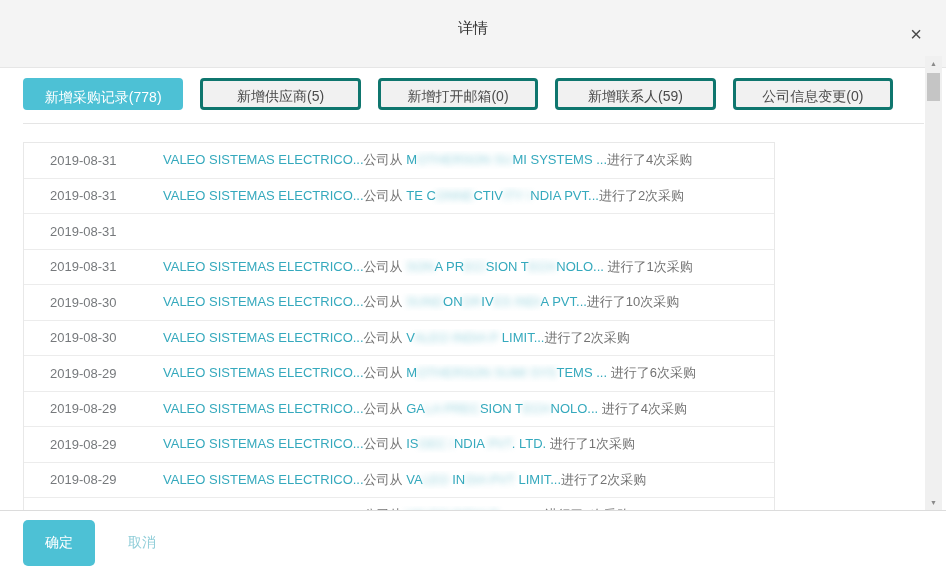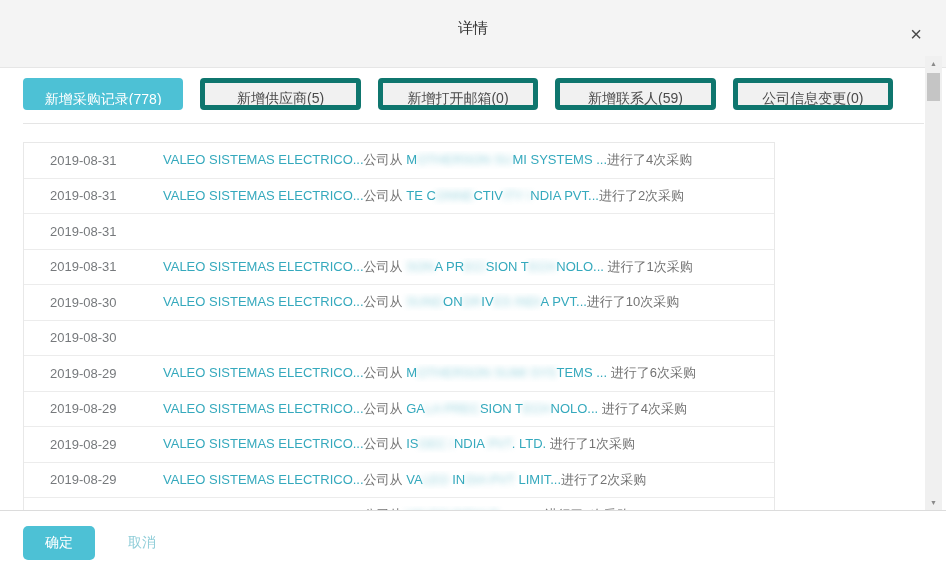--- a/index.html
+++ b/index.html
@@ -11,21 +11,21 @@
   .dlg-header { position:absolute; top:0; left:0; right:0; height:68px;
     background:#f4f4f4; border-bottom:1px solid #e6e6e6; }
   .dlg-title { text-align:center; line-height:55px; font-size:15px; color:#333; }
   .dlg-close { position:absolute; right:24px; top:50%; transform:translateY(-50%);
     font-size:20px; color:#4a4a4a; cursor:pointer; line-height:1; }
 
   
   .tab-bar { position:absolute; top:78px; left:23px; width:870px;
     display:flex; gap:17px; }
   .tab { flex:1; height:32px; line-height:30px; text-align:center; font-size:14px;
-    color:#4a4a4a; background:#f1f1f1; border:5px solid #0f766e; border-radius:4px;
+    color:#4a4a4a; background:#f1f1f1; border:3px solid #0f766e; border-radius:4px;
     cursor:pointer; white-space:nowrap; overflow:hidden; }
   .tab.active { background:#4dc1d5; border-color:#4dc1d5; color:#fff; line-height:32px; }
 
   .divider { position:absolute; top:123px; left:23px; right:22px;
     border-top:1px solid #e5e5e5; }
 
   
   .rec-table { position:absolute; top:142px; left:23px; width:752px; height:368px;
     border:1px solid #e8e8e8; border-bottom:none; overflow:hidden; background:#fff; }
   .rec-row { height:35.5px; display:flex; align-items:center;
@@ -33,21 +33,21 @@
   .cell-date { width:139px; padding-left:26px; color:#76797c; flex-shrink:0; }
   .cell-main { flex:1; overflow:hidden; color:#333; }
   .t-link { color:#35a9bd; }
   .t-dark { color:#737373; }
   .seg-blur { color:#35a9bd; filter:blur(3px); opacity:.5; }
 
   
   .dlg-footer { position:absolute; left:0; right:0; bottom:0; height:65px;
     background:#fff; border-top:1px solid #dcdcdc; display:flex; align-items:center;
     padding-left:23px; }
-  .btn-confirm { width:72px; height:34px; border:none; border-radius:5px;
+  .btn-confirm { width:72px; height:46px; border:none; border-radius:5px;
     background:#4dc1d5; color:#fff; font-size:14px; cursor:pointer;
     font-family:inherit; }
   .btn-cancel { margin-left:33px; font-size:14px; color:#8fcdd8; cursor:pointer; }
 
   
   .scrollbar { position:absolute; top:56px; right:4px; width:17px; height:454px;
     background:#f0f0f0; }
   .sb-arrow { position:absolute; left:0; width:17px; height:15px; text-align:center;
     font-size:7px; color:#8a8a8a; line-height:15px; cursor:pointer; }
   .sb-up { top:0; } .sb-down { bottom:0; }
@@ -89,20 +89,21 @@
       <div class="rec-row">
         <div class="cell-date">2019-08-31</div>
         <div class="cell-main"><span class="t-link">VALEO SISTEMAS ELECTRICO...</span><span class="t-dark">公司从 </span><span class="seg-blur">SON</span><span class="t-link">A PR</span><span class="seg-blur">ECI</span><span class="t-link">SION T</span><span class="seg-blur">ECH</span><span class="t-link">NOLO... </span><span class="t-dark">进行了1次采购</span></div>
       </div>
       <div class="rec-row">
         <div class="cell-date">2019-08-30</div>
         <div class="cell-main"><span class="t-link">VALEO SISTEMAS ELECTRICO...</span><span class="t-dark">公司从 </span><span class="seg-blur">SUND</span><span class="t-link">ON</span><span class="seg-blur">DR</span><span class="t-link">IV</span><span class="seg-blur">ES INDI</span><span class="t-link">A PVT...</span><span class="t-dark">进行了10次采购</span></div>
       </div>
       <div class="rec-row">
         <div class="cell-date">2019-08-30</div>
+        <div class="cell-main"><span class="t-link">VALEO SISTEMAS ELECTRICO...</span><span class="t-dark">公司从 </span><span class="t-link">V</span><span class="seg-blur">ALEO INDIA P </span><span class="t-link">LIMIT...</span><span class="t-dark">进行了2次采购</span></div>
       </div>
       <div class="rec-row">
         <div class="cell-date">2019-08-29</div>
         <div class="cell-main"><span class="t-link">VALEO SISTEMAS ELECTRICO...</span><span class="t-dark">公司从 </span><span class="t-link">M</span><span class="seg-blur">OTHERSON SUMI SYS</span><span class="t-link">TEMS ... </span><span class="t-dark">进行了6次采购</span></div>
       </div>
       <div class="rec-row">
         <div class="cell-date">2019-08-29</div>
         <div class="cell-main"><span class="t-link">VALEO SISTEMAS ELECTRICO...</span><span class="t-dark">公司从 </span><span class="t-link">GA</span><span class="seg-blur">LA PREC</span><span class="t-link">SION T</span><span class="seg-blur">ECH</span><span class="t-link">NOLO... </span><span class="t-dark">进行了4次采购</span></div>
       </div>
       <div class="rec-row">

